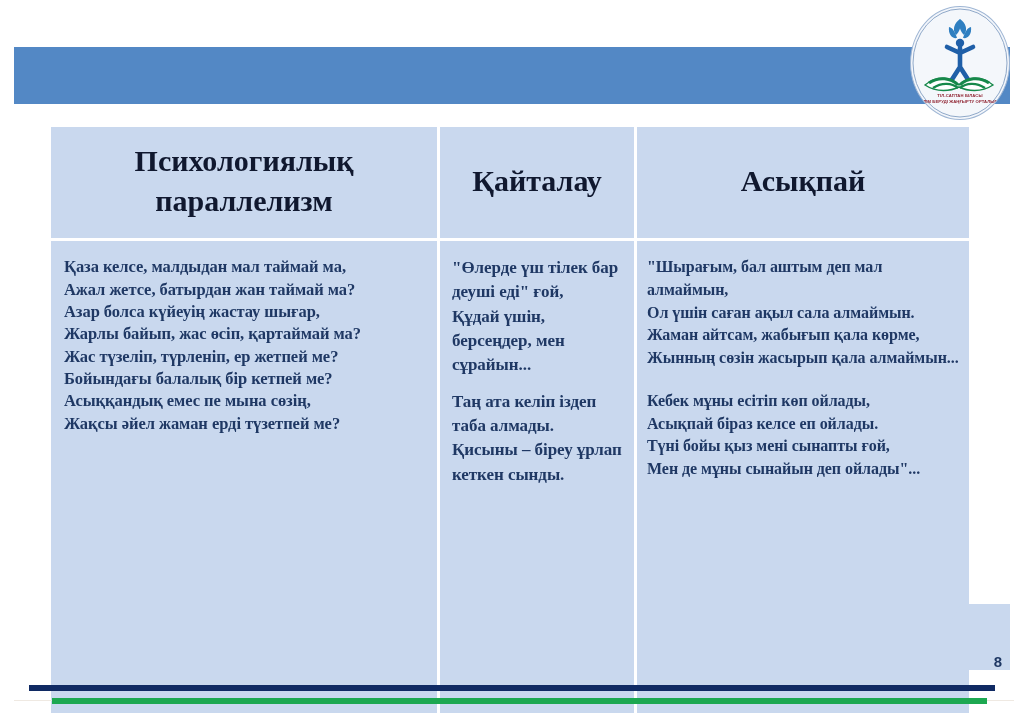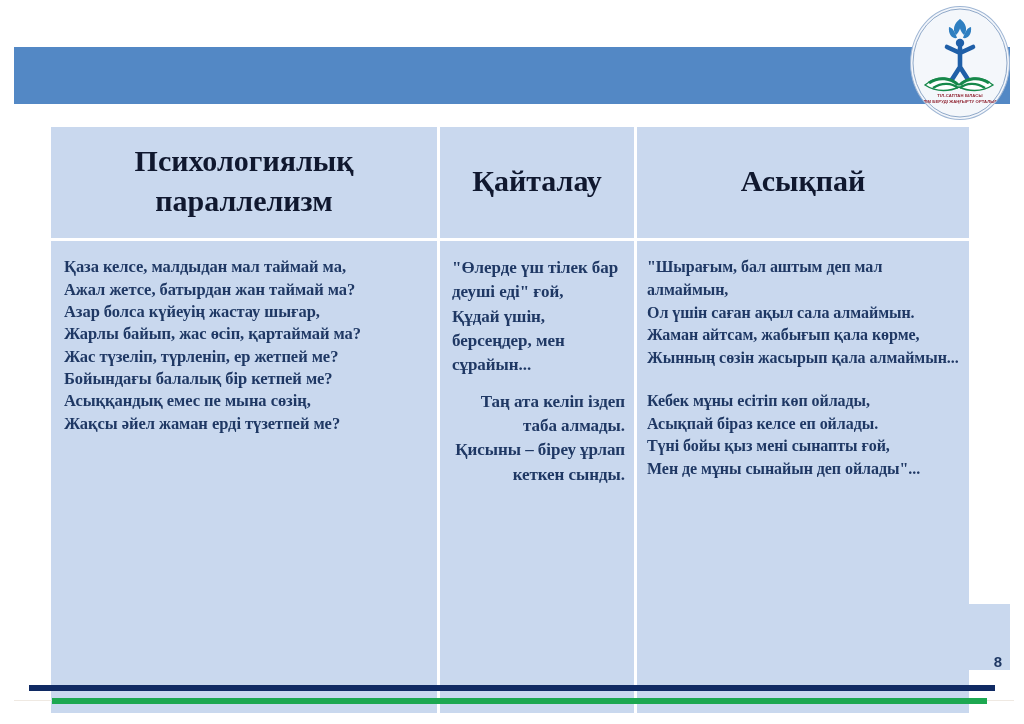--- a/index.html
+++ b/index.html
@@ -233,21 +233,21 @@
 Азар болса күйеуің жастау шығар,
 Жарлы байып, жас өсіп, қартаймай ма?
 Жас түзеліп, түрленіп, ер жетпей ме?
 Бойындағы балалық бір кетпей ме?
 Асыққандық емес пе мына сөзің,
 Жақсы әйел жаман ерді түзетпей ме?</div>
         </td>
         <td>
           <div class="cell-body c2">"Өлерде үш тілек бар деуші еді" ғой,
 Құдай үшін, берсеңдер, мен сұрайын...</div>
-          <div class="cell-body c2" style="padding-top:2px;text-align:right;">Таң ата келіп іздеп таба алмады.
+          <div class="cell-body c2" style="padding-top:2px;">Таң ата келіп іздеп таба алмады.
 Қисыны – біреу ұрлап кеткен сынды.</div>
         </td>
         <td>
           <div class="cell-body c3">"Шырағым, бал аштым деп мал алмаймын,
 Ол үшін саған ақыл сала алмаймын.
 Жаман айтсам, жабығып қала көрме,
 Жынның сөзін жасырып қала алмаймын...</div>
           <div class="cell-body c3" style="padding-top:10px;">Кебек мұны есітіп көп ойлады,
 Асықпай біраз келсе еп ойлады.
 Түні бойы қыз мені сынапты ғой,

